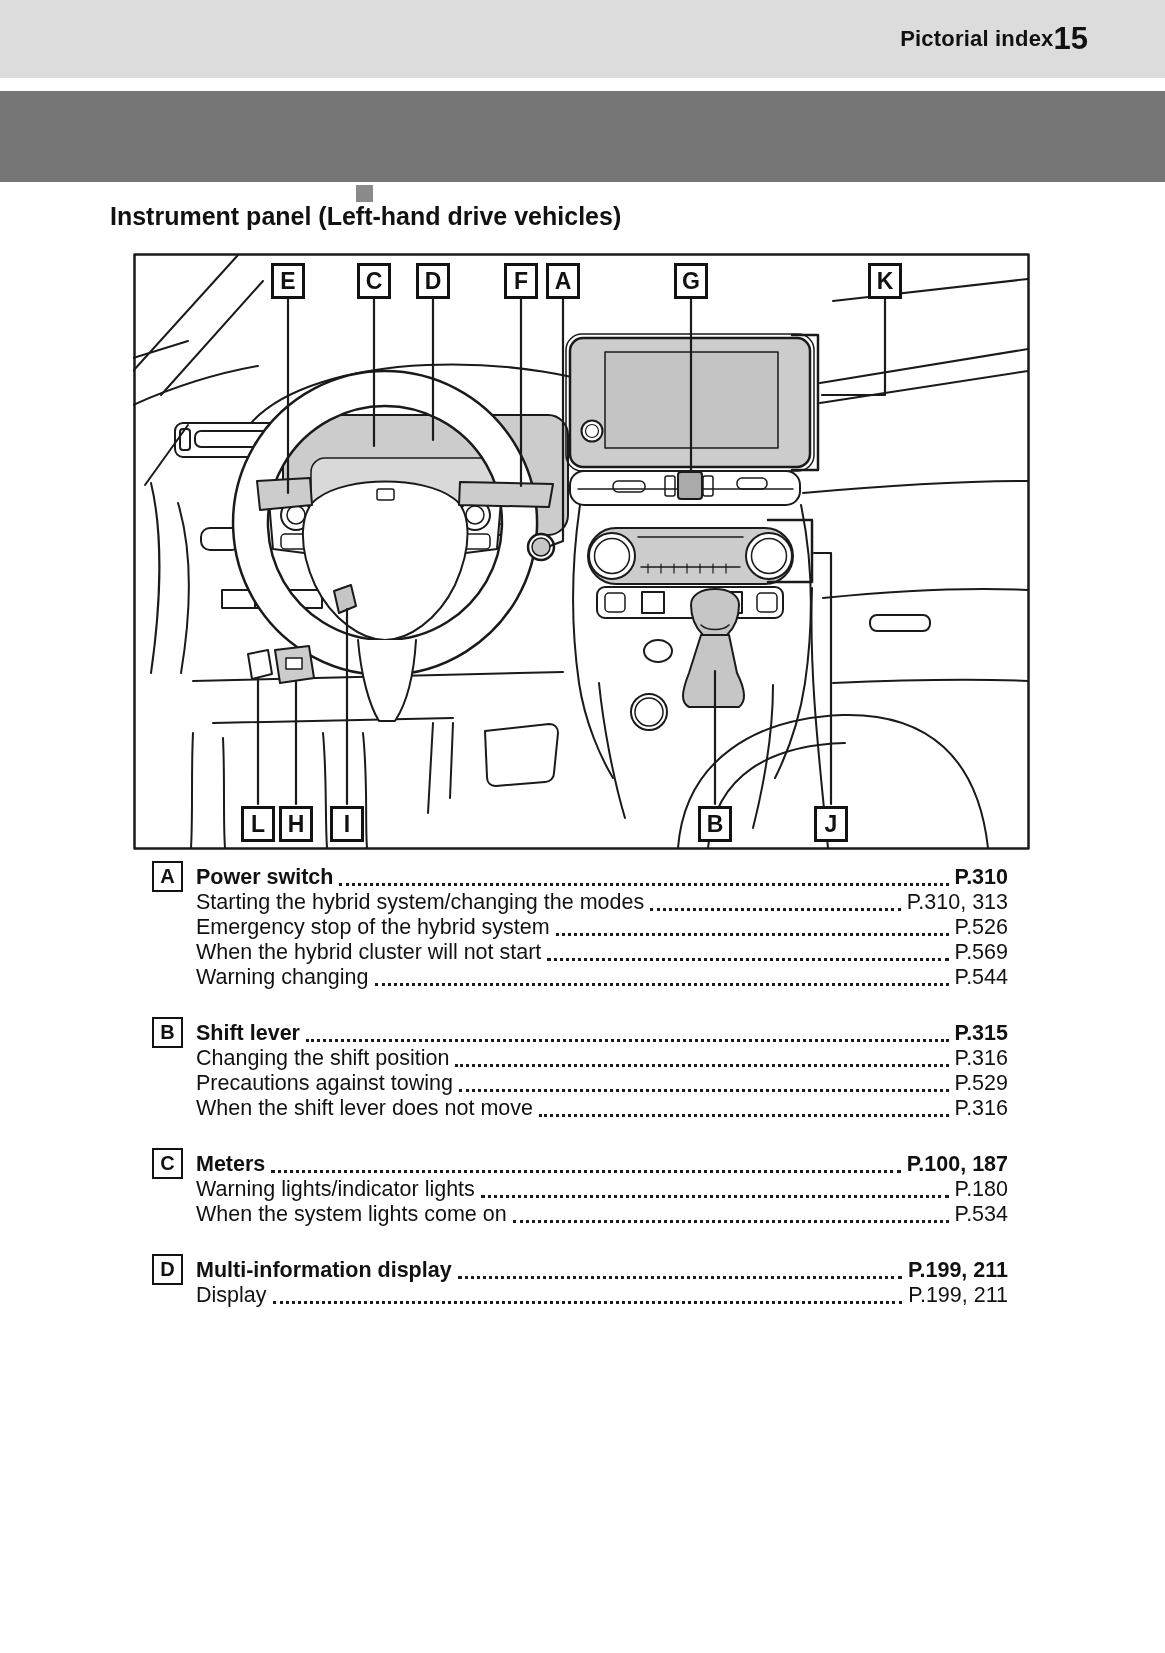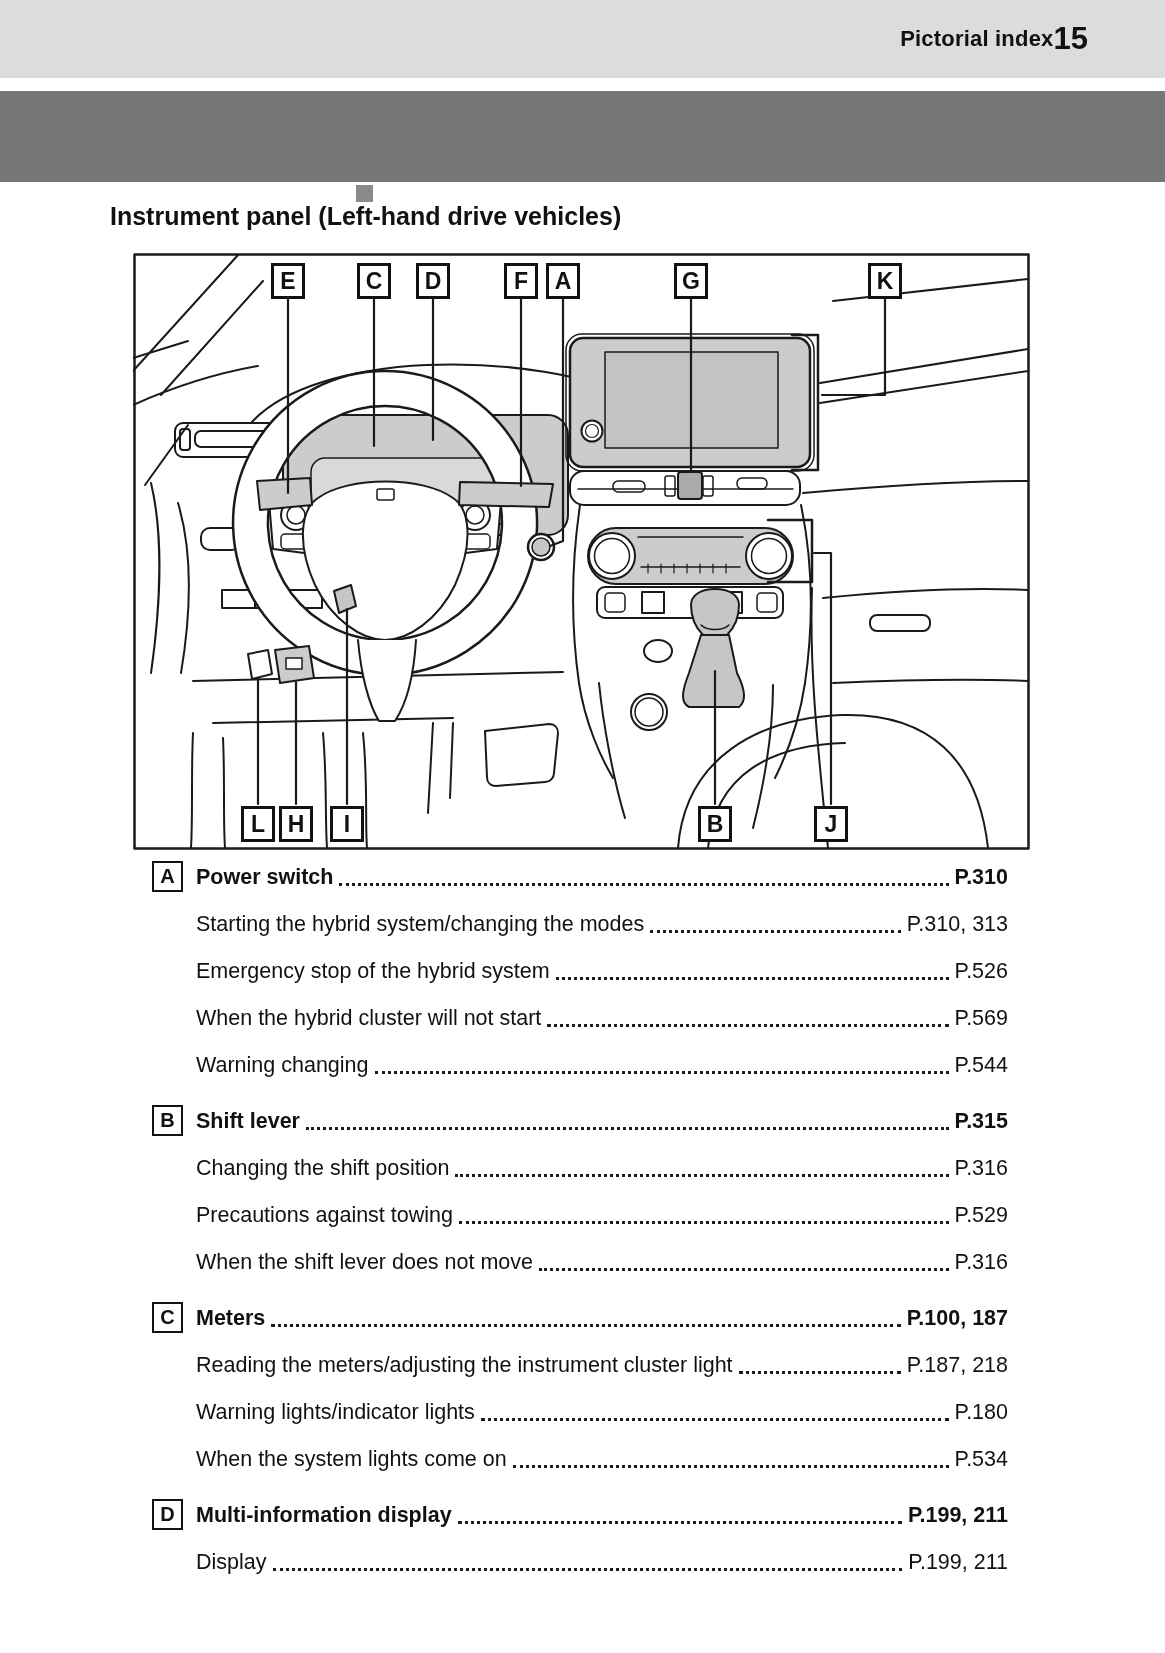--- a/index.html
+++ b/index.html
@@ -22,21 +22,21 @@
   .diagram-fig { position:absolute; top:253px; left:133px; width:897px; height:597px; }
   .diagram-fig svg { position:absolute; top:0; left:0; }
   .callout { position:absolute; width:34px; height:36px; background:#fff; border:3px solid #121212;
     font-size:23px; font-weight:700; line-height:30px; text-align:center;
     transform:translateX(-50%); z-index:3; }
   .callout.top { top:10px; }
   .callout.bottom { top:553px; }
 
   
   .index { position:absolute; top:855px; left:152px; width:856px; }
-  .toc-row { display:flex; align-items:flex-end; margin-top:22px; font-size:21.5px; }
+  .toc-row { display:flex; align-items:flex-end; font-size:21.5px; }
   .toc-row.main { margin-top:27px; font-weight:700; }
   .toc-row.main:first-child { margin-top:6px; }
   .entry-box { width:31px; height:31px; border:2.5px solid #121212; font-size:20px; font-weight:700;
     line-height:26px; text-align:center; margin-right:13px; flex:none; margin-bottom:-2px; }
   .toc-row.sub { padding-left:44px; font-weight:400; }
   .toc-text { white-space:nowrap; }
   .leader { flex:1 1 auto; min-width:12px; border-bottom:3px dotted #1c1c1c; margin:0 6px 4px 6px; }
   .toc-row.main .leader { border-bottom-width:3.5px; }
   .pageref { white-space:nowrap;text-align:center; }
 </style>
@@ -274,25 +274,20 @@
       <span class="pageref">P.316</span>
     </div>
 
     <div class="toc-row main">
       <span class="entry-box">C</span>
       <span class="toc-text">Meters</span>
       <span class="leader"></span>
       <span class="pageref">P.100, 187</span>
     </div>
     <div class="toc-row sub">
-      <span class="toc-text">Reading the meters/adjusting the instrument cluster light</span>
-      <span class="leader"></span>
-      <span class="pageref">P.187, 218</span>
-    </div>
-    <div class="toc-row sub">
       <span class="toc-text">Warning lights/indicator lights</span>
       <span class="leader"></span>
       <span class="pageref">P.180</span>
     </div>
     <div class="toc-row sub">
       <span class="toc-text">When the system lights come on</span>
       <span class="leader"></span>
       <span class="pageref">P.534</span>
     </div>
 

